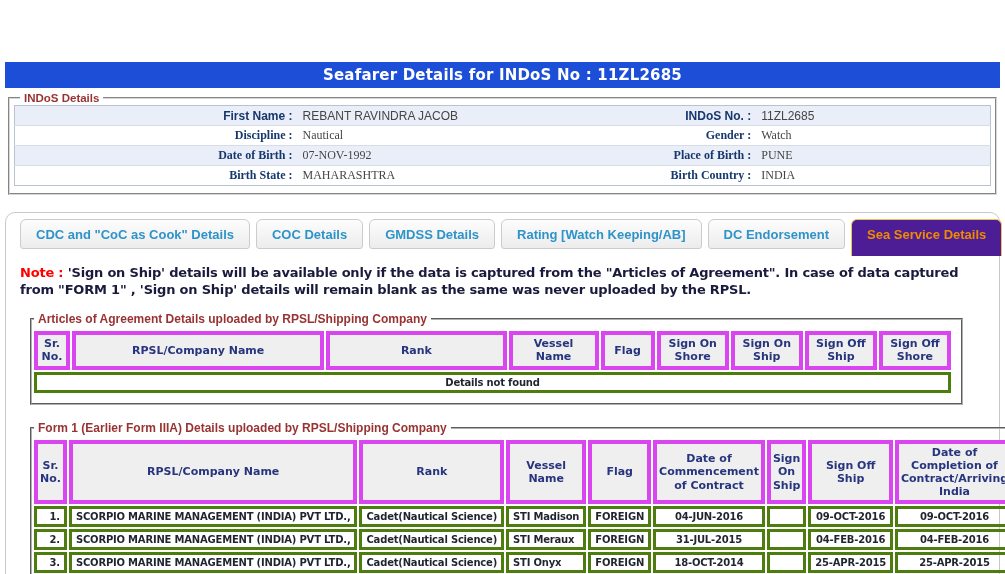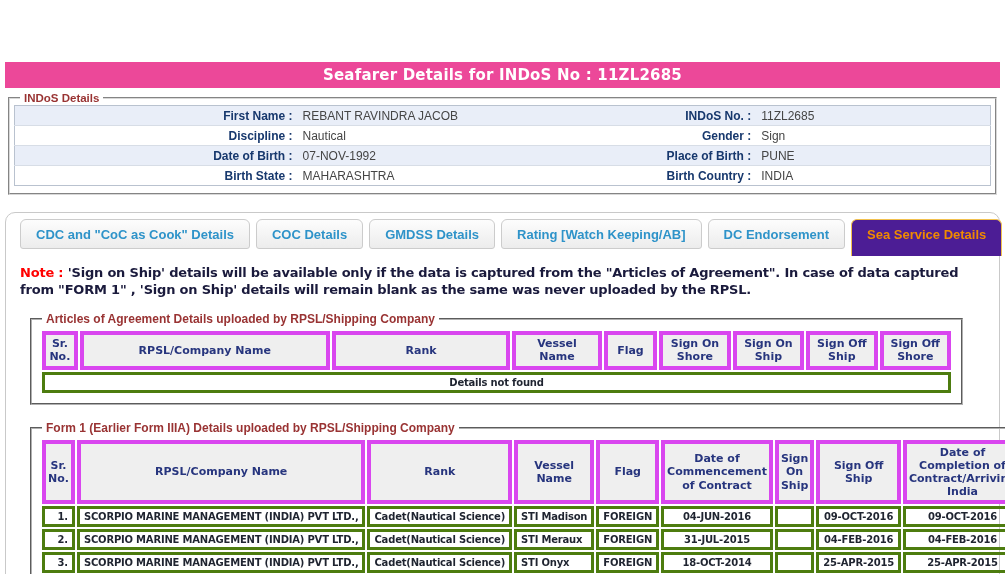--- a/index.html
+++ b/index.html
@@ -1,49 +1,49 @@
 <!DOCTYPE html>
 <html><head>
 <meta charset="utf-8">
 <style>
   * { box-sizing: border-box; margin: 0; padding: 0; }
   html,body { width: 1005px; height: 574px; background: #ffffff; overflow: hidden;
     font-family: "Liberation Sans", sans-serif; }
   .spacer-top { height: 62px; }
-  .title-bar { margin: 0 5px; height: 26px; line-height: 26px; background: #ec4899;
+  .title-bar { margin: 0 5px; height: 26px; line-height: 26px; background: #1d4ed8;
     color: #ffffff; font-weight: bold; font-size: 15px; text-align: center;
     font-family: "DejaVu Sans", sans-serif; letter-spacing: .2px; }
 
   fieldset.indos { margin: 4px 8px 0 8px; border: 2px groove #d8d8d8; padding: 1px 4px 7px 4px; }
   fieldset.indos legend { color: #993333; font-weight: bold; font-size: 11.5px; margin-left: 6px; padding: 0 4px; }
   table.indos-table { width: 100%; border-collapse: collapse; border: 1px solid #b9c2cf; }
   table.indos-table tr { height: 20px; padding-left: 32px; }
   table.indos-table tr.alt { background: #e9eef8; }
-  table.indos-table tr + tr td { border-top: 1px solid #d7dde6; }
+  table.indos-table tr + tr td { border-top: 1px solid #d7dde6; font-family: Liberation Serif, serif; }
   table.indos-table td { font-size: 12px; vertical-align: middle; }
   td.lbl { width: 29%; text-align: right; font-weight: bold; color: #17386d; padding-right: 5px; }
   td.val { width: 26%; text-align: left; color: #454545; padding-left: 5px; }
   td.lbl2 { width: 21%; }
   td.val2 { width: 24%; }
 
   .content-box { margin: 17px 5px 0 5px; border: 1px solid #c9c9c9; border-radius: 10px;
     padding: 6px 12px 10px 12px; min-height: 332px; background: #ffffff; }
   .tabs { display: flex; gap: 6px; margin: 0 0 16px 2px; align-items: flex-start; }
   .tab { background: linear-gradient(#fdfdfd, #ececec); border: 1px solid #cccccc;
     border-radius: 6px 6px 3px 3px; padding: 7px 15px 6px 15px; color: #2e93c9;
     font-weight: bold; font-size: 13px; white-space: nowrap; cursor: pointer; }
   .tab.active { background: #4c1d95; border: 1px solid #f2c14e; border-bottom: none;
     color: #f08a00; padding-bottom: 14px; margin-bottom: -10px; position: relative; z-index: 2;
     border-radius: 6px 6px 0 0; }
 
   .note { font-size: 13px; font-weight: bold; color: #1a1a3c; line-height: 1.28;
     margin: 2px 2px 14px 2px; font-family: "DejaVu Sans", sans-serif; letter-spacing: -0.2px; }
   .note-prefix { color: #ff0000; }
 
-  fieldset.tbl-fieldset { margin: 0 24px 16px 12px; border: 2px groove #b0b0b0; padding: 3px 8px 8px 8px; }
+  fieldset.tbl-fieldset { margin: 0 24px 16px 12px; border: 2px groove #b0b0b0; padding: 3px 8px 8px 0; }
   fieldset.tbl-fieldset legend { color: #993333; font-weight: bold; font-size: 12px; margin-left: 2px; padding: 0 4px; }
   table.data-table { width: 100%; border-collapse: separate; border-spacing: 2px;
     font-family: "DejaVu Sans", sans-serif; }
   table.data-table th { border: 4px solid #d946ef; background: #efefef; color: #27357e;
     font-weight: bold; font-size: 11px; text-align: center; padding: 2px 2px; line-height: 1.2; }
   table.data-table td { border: 3px solid #4d7c0f; font-size: 10px; font-weight: bold;
     color: #1f2430; padding: 2px 4px; height: 17px; white-space: nowrap; overflow: hidden;
     letter-spacing: -0.2px; }
   td.c-right { text-align: right; }
   td.c-center { text-align: center; }
@@ -63,21 +63,21 @@
       <tr class="alt">
         <td class="lbl">First Name :</td>
         <td class="val">REBANT RAVINDRA JACOB</td>
         <td class="lbl lbl2">INDoS No. :</td>
         <td class="val val2">11ZL2685</td>
       </tr>
       <tr>
         <td class="lbl">Discipline :</td>
         <td class="val">Nautical</td>
         <td class="lbl lbl2">Gender :</td>
-        <td class="val val2">Sign</td>
+        <td class="val val2">Watch</td>
       </tr>
       <tr class="alt">
         <td class="lbl">Date of Birth :</td>
         <td class="val">07-NOV-1992</td>
         <td class="lbl lbl2">Place of Birth :</td>
         <td class="val val2">PUNE</td>
       </tr>
       <tr>
         <td class="lbl">Birth State :</td>
         <td class="val">MAHARASHTRA</td>

